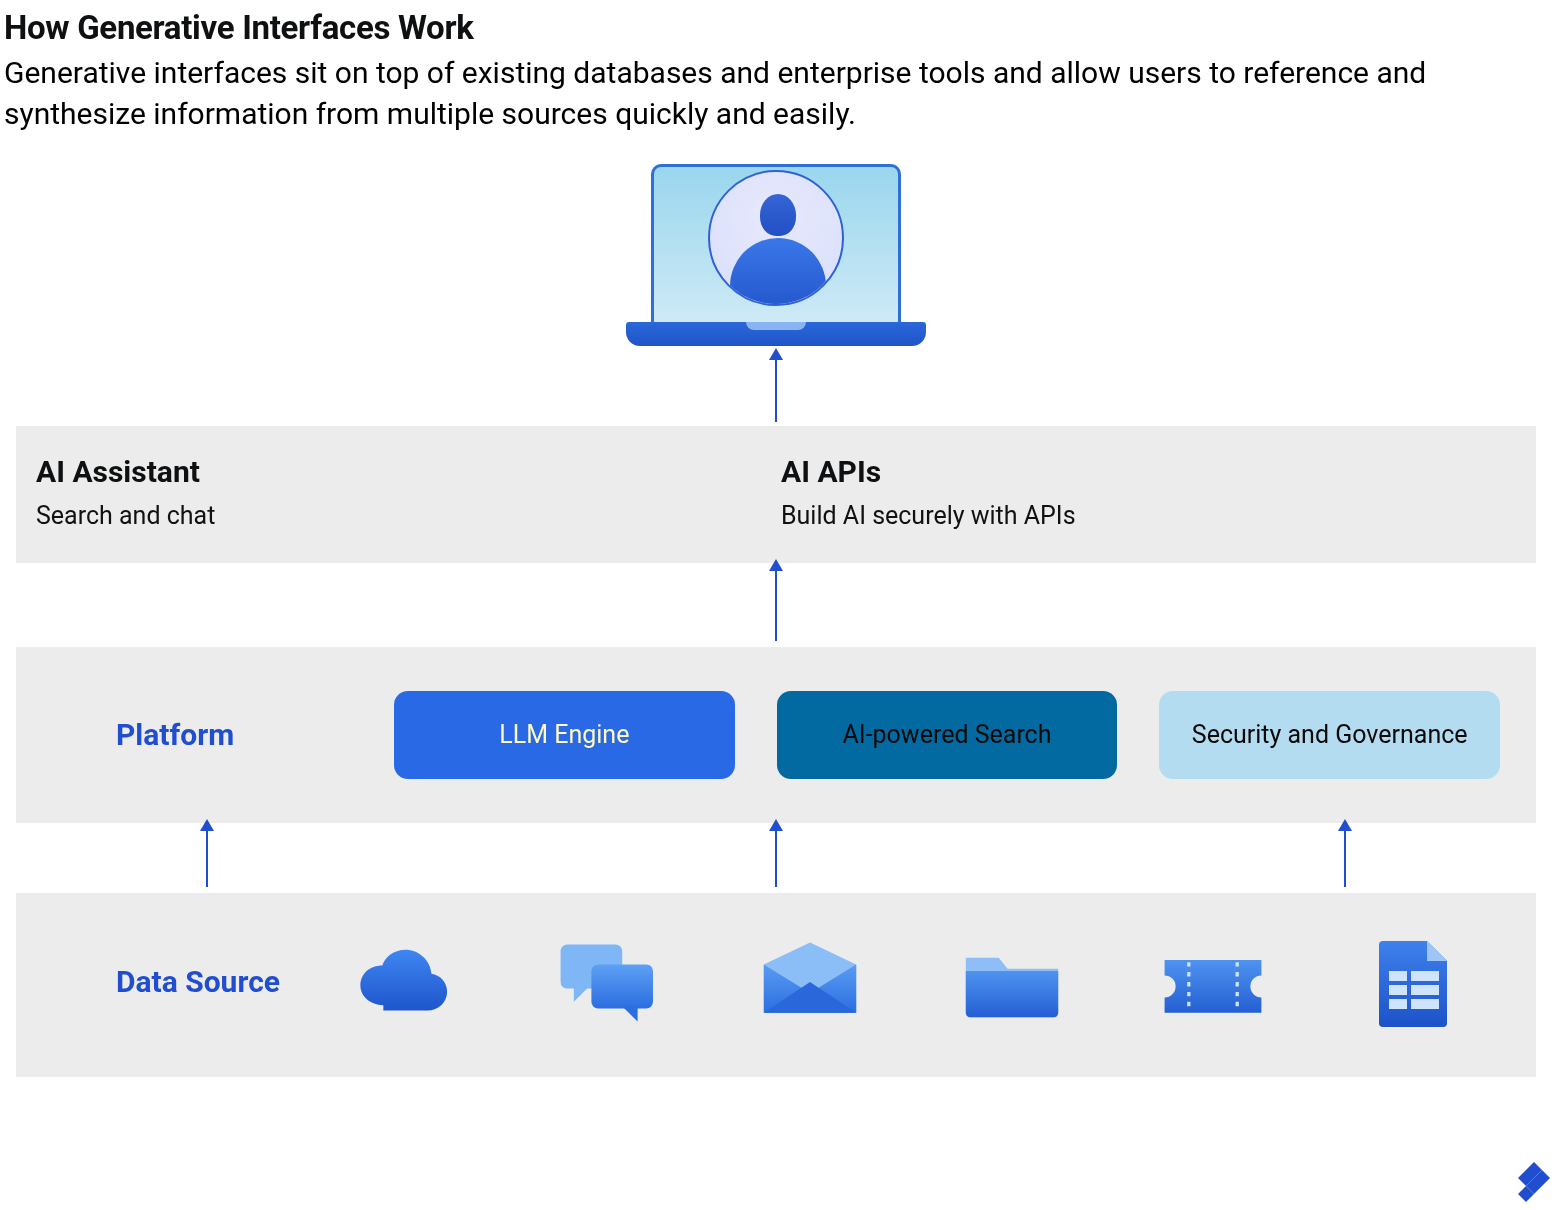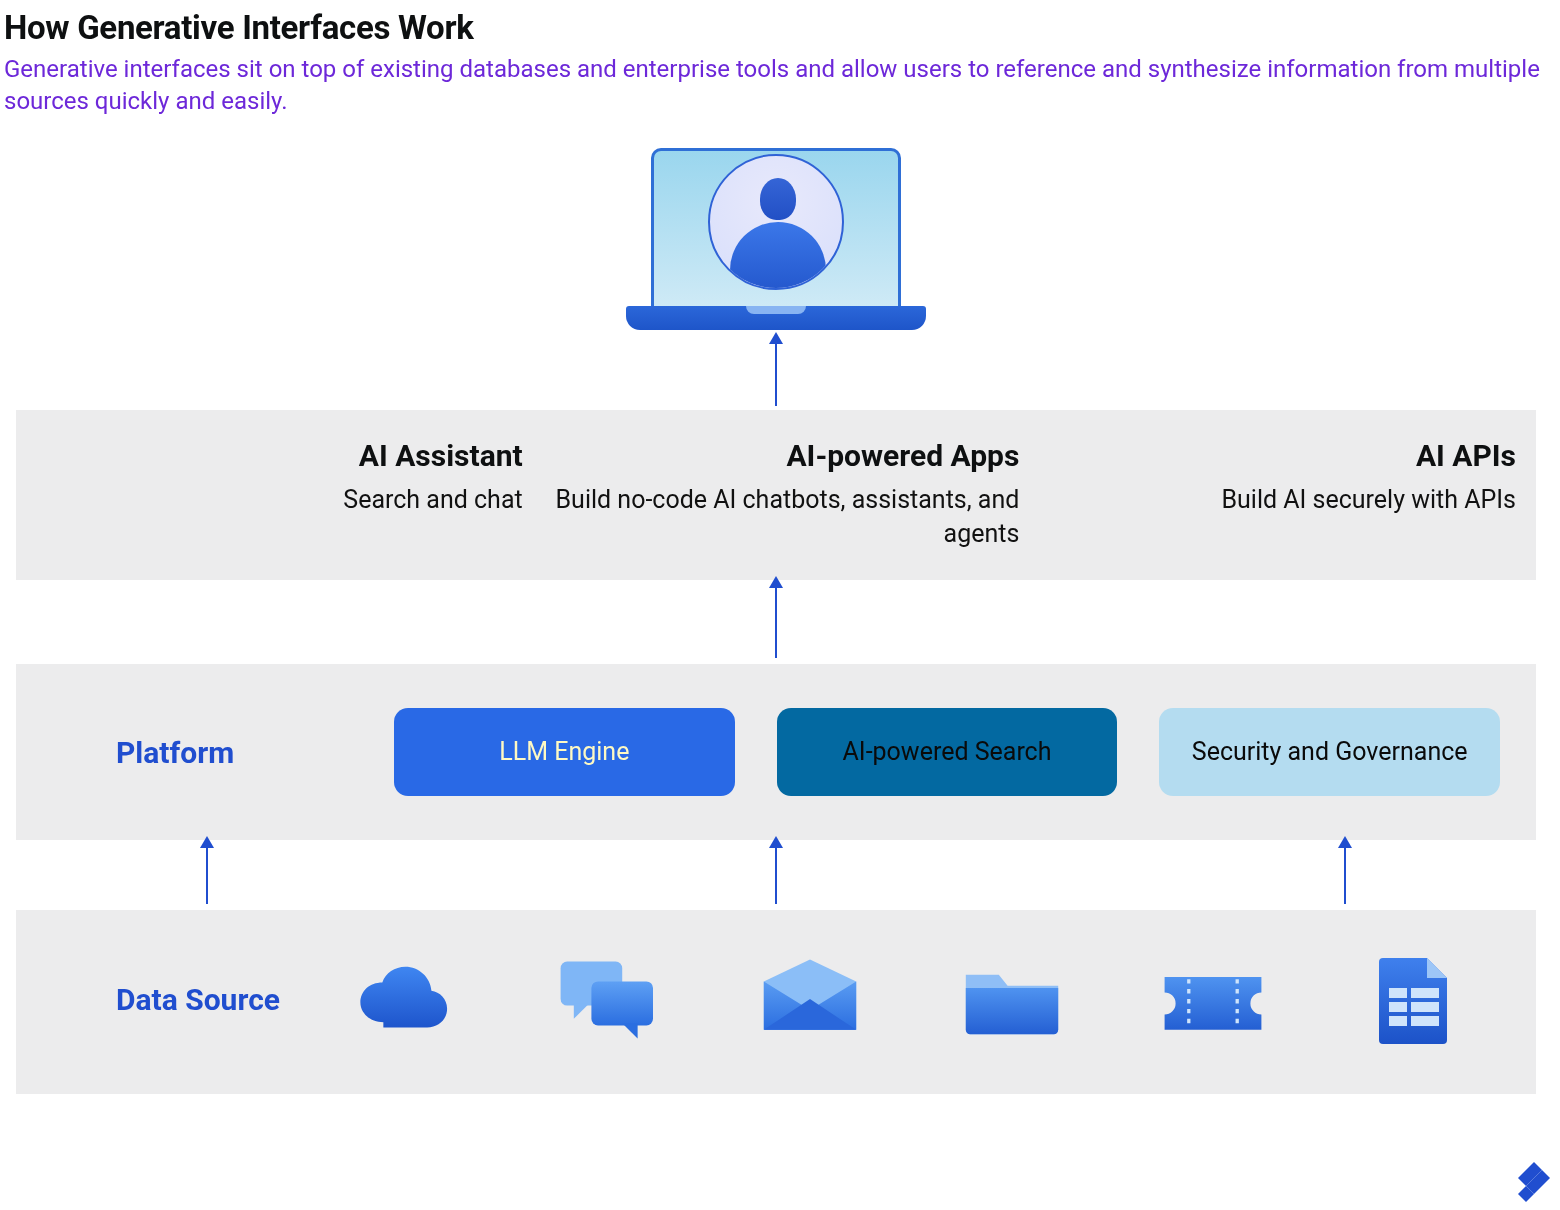--- a/index.html
+++ b/index.html
@@ -14,23 +14,23 @@
   .container { width: 1560px; padding: 8px 0 0 0; }
   .header { padding: 0 0 0 4px; }
   .title {
     font-size: 33px;
     font-weight: 700;
     color: #0e1011;
     margin-bottom: 6px;
     letter-spacing: -0.3px;
   }
   .subtitle {
-    font-size: 24px;
+    font-size: 30px;
     font-weight: 400;
-    color: #6d28d9;
+    color: #000000;
     line-height: 1.35;
     max-width: 1540px;
   }
   .diagram {
     margin-top: 30px;
     position: relative;
     width: 1540px;
     margin-left: 6px;
   }
 
@@ -135,21 +135,21 @@
     width: 1520px;
     margin: 0 auto;
   }
 
   
   .ai-band { padding: 28px 20px 30px 20px; }
   .ai-cols {
     display: flex;
     justify-content: space-between;
     gap: 10px;
-    text-align: right;
+    text-align: left;
   }
   .ai-col { flex: 1 1 0; }
   .ai-title {
     font-size: 30px;
     font-weight: 700;
     color: #0e1011;
     margin-bottom: 10px;
   }
   .ai-desc {
     font-size: 25px;
@@ -238,24 +238,20 @@
 
     <div class="arrow arrow-user"></div>
 
     <div class="band ai-band">
       <div class="ai-cols">
         <div class="ai-col">
           <div class="ai-title">AI Assistant</div>
           <div class="ai-desc">Search and chat</div>
         </div>
         <div class="ai-col">
-          <div class="ai-title">AI-powered Apps</div>
-          <div class="ai-desc">Build no-code AI chatbots, assistants, and agents</div>
-        </div>
-        <div class="ai-col">
           <div class="ai-title">AI APIs</div>
           <div class="ai-desc">Build AI securely with APIs</div>
         </div>
       </div>
     </div>
 
     <div class="arrow arrow-mid"></div>
 
     <div class="band plat-band">
       <div class="plat-row">

